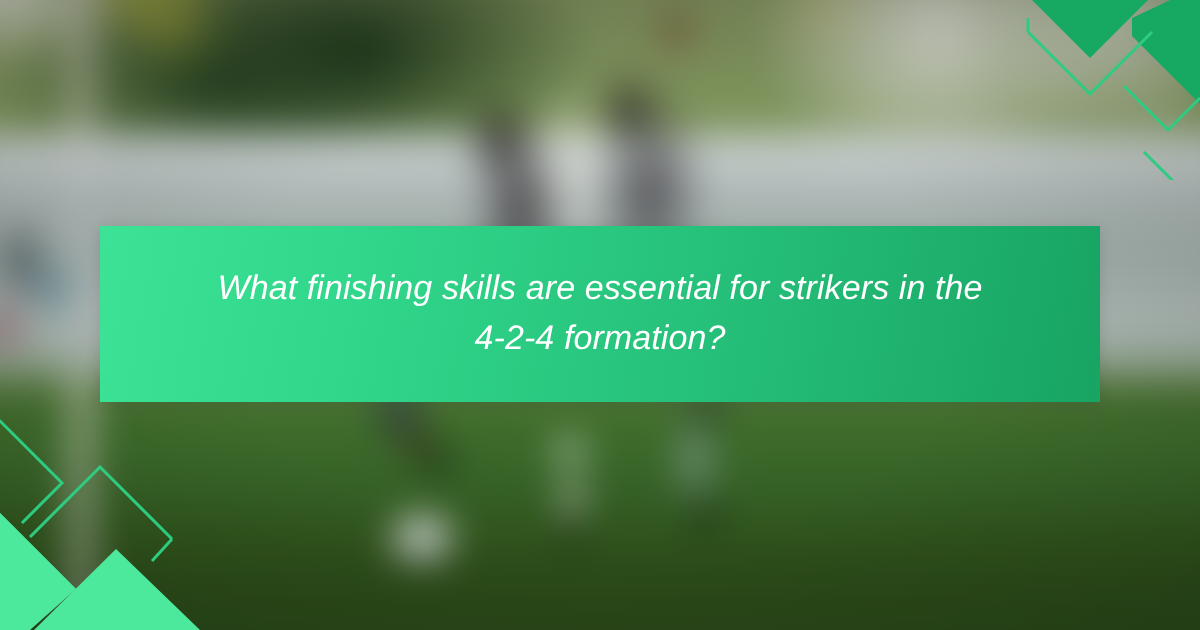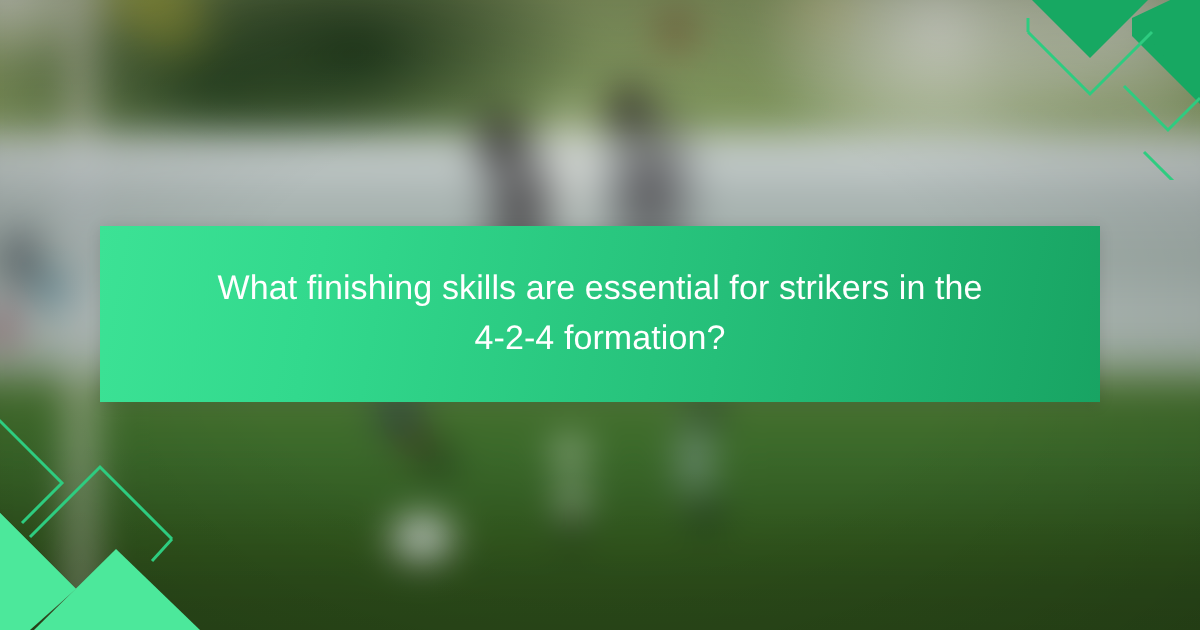--- a/index.html
+++ b/index.html
@@ -102,20 +102,21 @@
   .banner-text{
     color:#ffffff;
     font-size:34px;
     line-height:1.47;
     font-weight:400;
     text-align:center;
     letter-spacing:.1px;
     padding:0 34px;
     max-width:860px;
     text-rendering:geometricPrecision;
+    font-style:italic;
   }
 </style>
 </head>
 <body>
 
 <div id="stage">
 
   <div class="bg-photo"></div>
   <div class="bg-vignette"></div>
 

